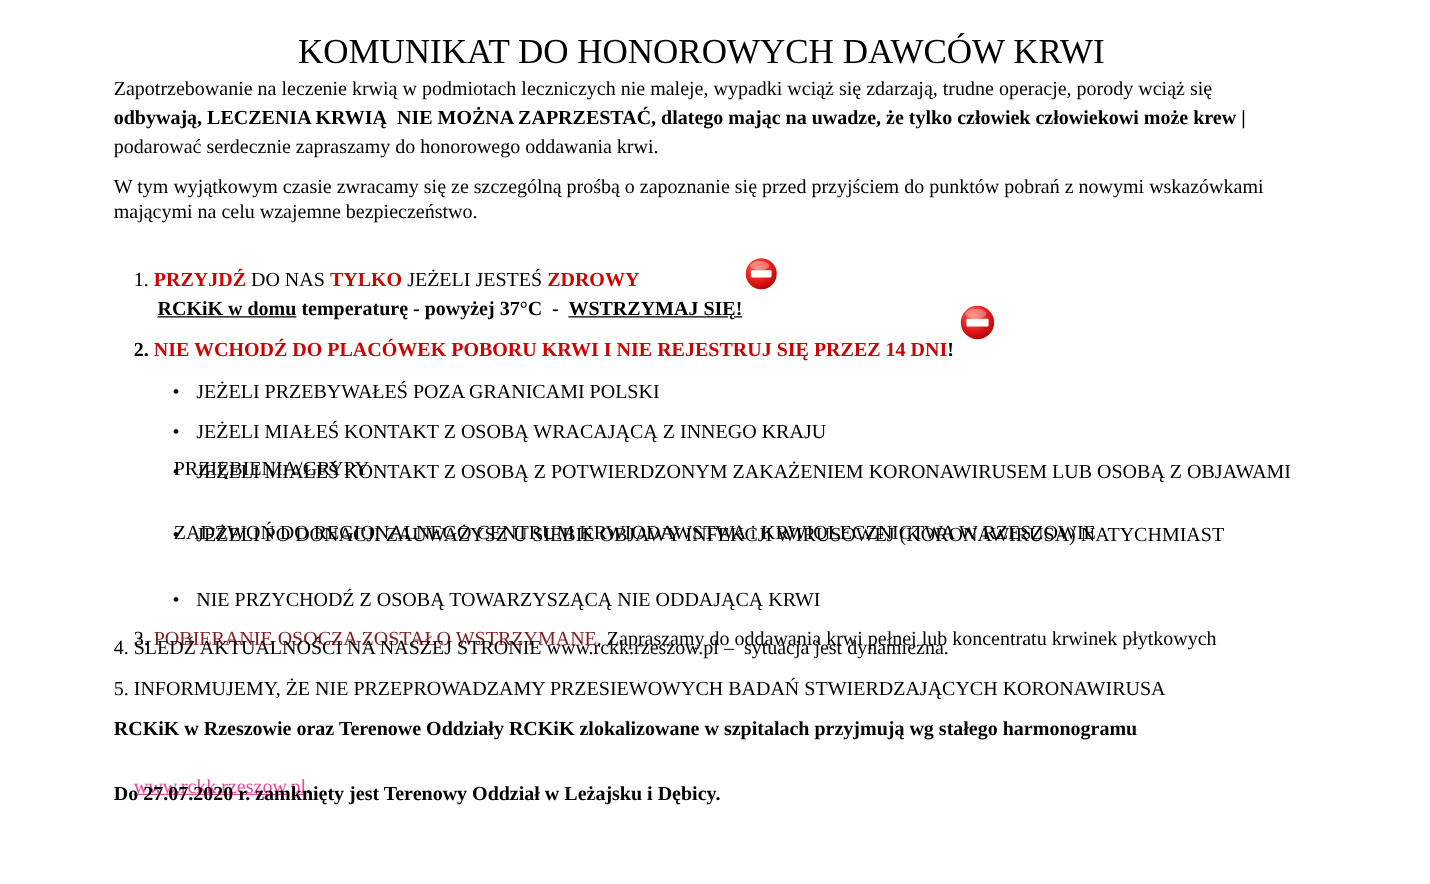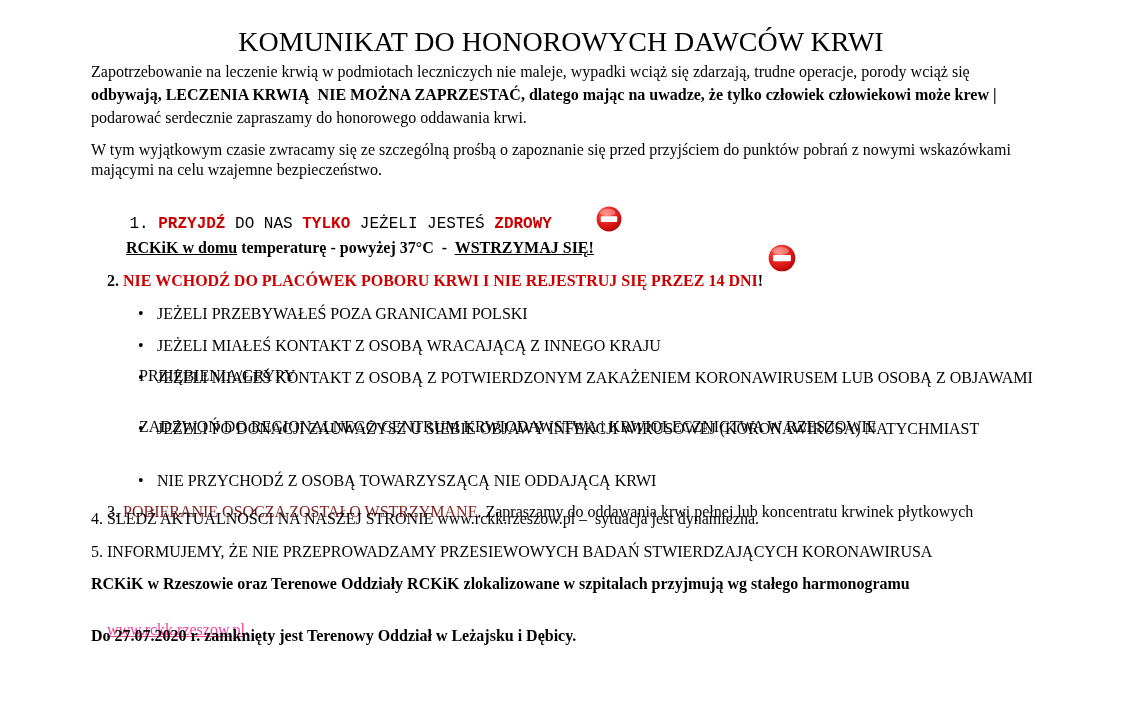--- a/index.html
+++ b/index.html
@@ -44,21 +44,21 @@
 
   <div class="line title" style="left:91px; top:26px;">KOMUNIKAT DO HONOROWYCH DAWCÓW KRWI</div>
 
   <div class="line" style="left:91px; top:60px;">Zapotrzebowanie na leczenie krwią w podmiotach leczniczych nie maleje, wypadki wciąż się zdarzają, trudne operacje, porody wciąż się</div>
   <div class="line" style="left:91px; top:83px;font-weight:bold;">odbywają, LECZENIA KRWIĄ  NIE MOŻNA ZAPRZESTAĆ, dlatego mając na uwadze, że tylko człowiek człowiekowi może krew |</div>
   <div class="line" style="left:91px; top:106px;">podarować serdecznie zapraszamy do honorowego oddawania krwi.</div>
 
   <div class="line" style="left:91px; top:138px;">W tym wyjątkowym czasie zwracamy się ze szczególną prośbą o zapoznanie się przed przyjściem do punktów pobrań z nowymi wskazówkami</div>
   <div class="line" style="left:91px; top:158px;">mającymi na celu wzajemne bezpieczeństwo.</div>
 
-  <div class="line" style="left:91px; top:190px;font-family:Liberation Mono, monospace;">
+  <div class="line" style="left:91px; top:190px;">
     <span>1. </span><span class="red">PRZYJDŹ</span><span> DO NAS </span><span class="red">TYLKO</span><span> JEŻELI JESTEŚ </span><span class="red">ZDROWY</span>
   </div>
 
   <div class="line b" style="left:110px; top:213px;">
     <span class="u">RCKiK w domu</span><span> temperaturę - powyżej 37°C  -  </span><span class="u">WSTRZYMAJ SIĘ!</span>
   </div>
 
   <svg class="stop" style="left:596px; top:206px; width:26px; height:26px;" viewBox="0 0 30 30">
     <defs>
       <radialGradient id="g1" cx="38%" cy="30%" r="80%">

